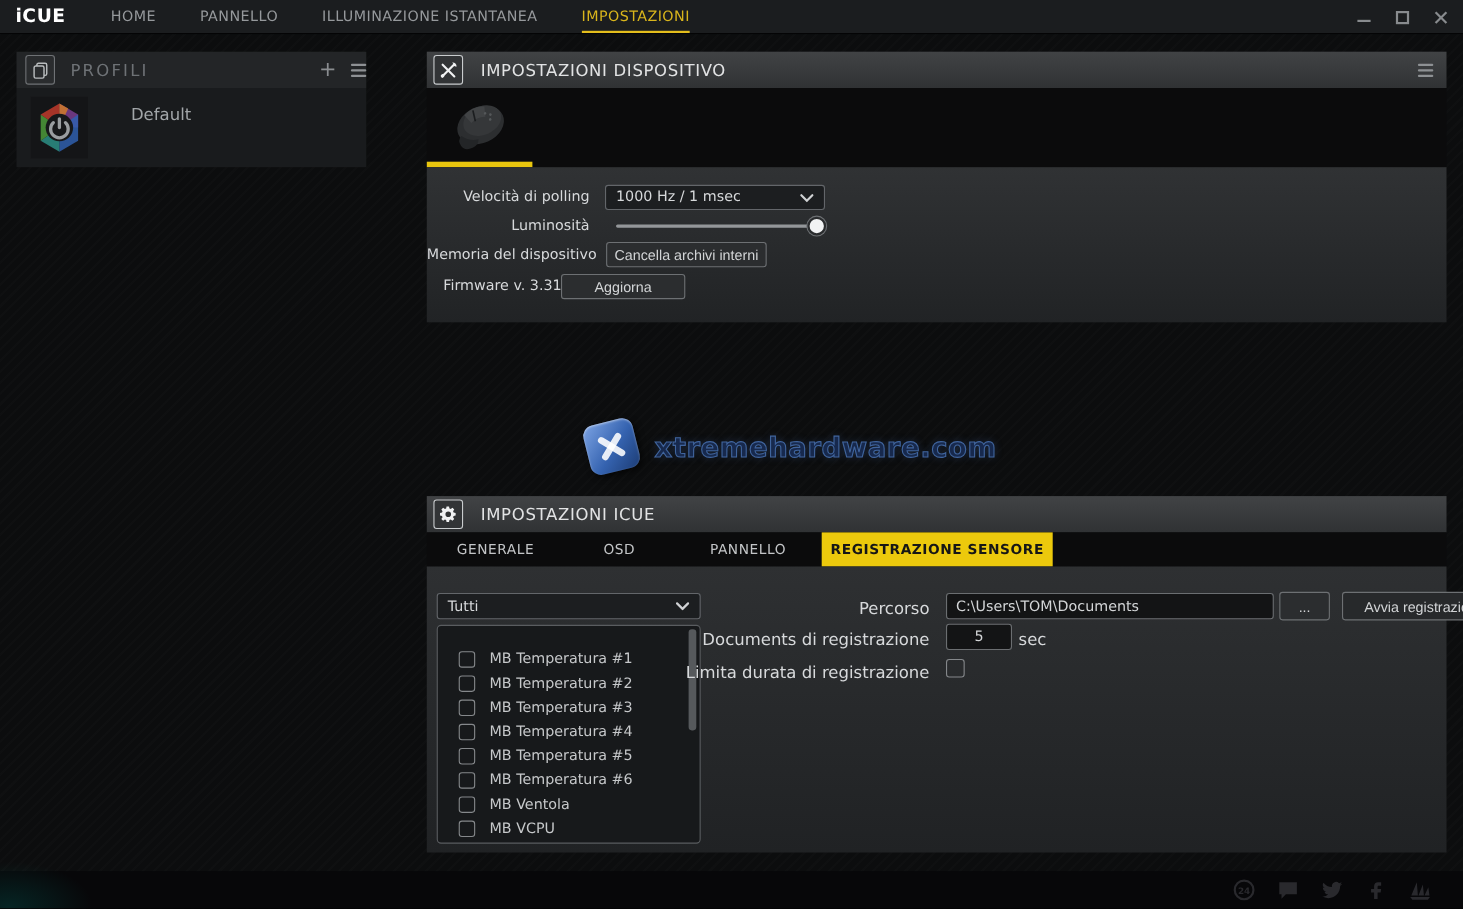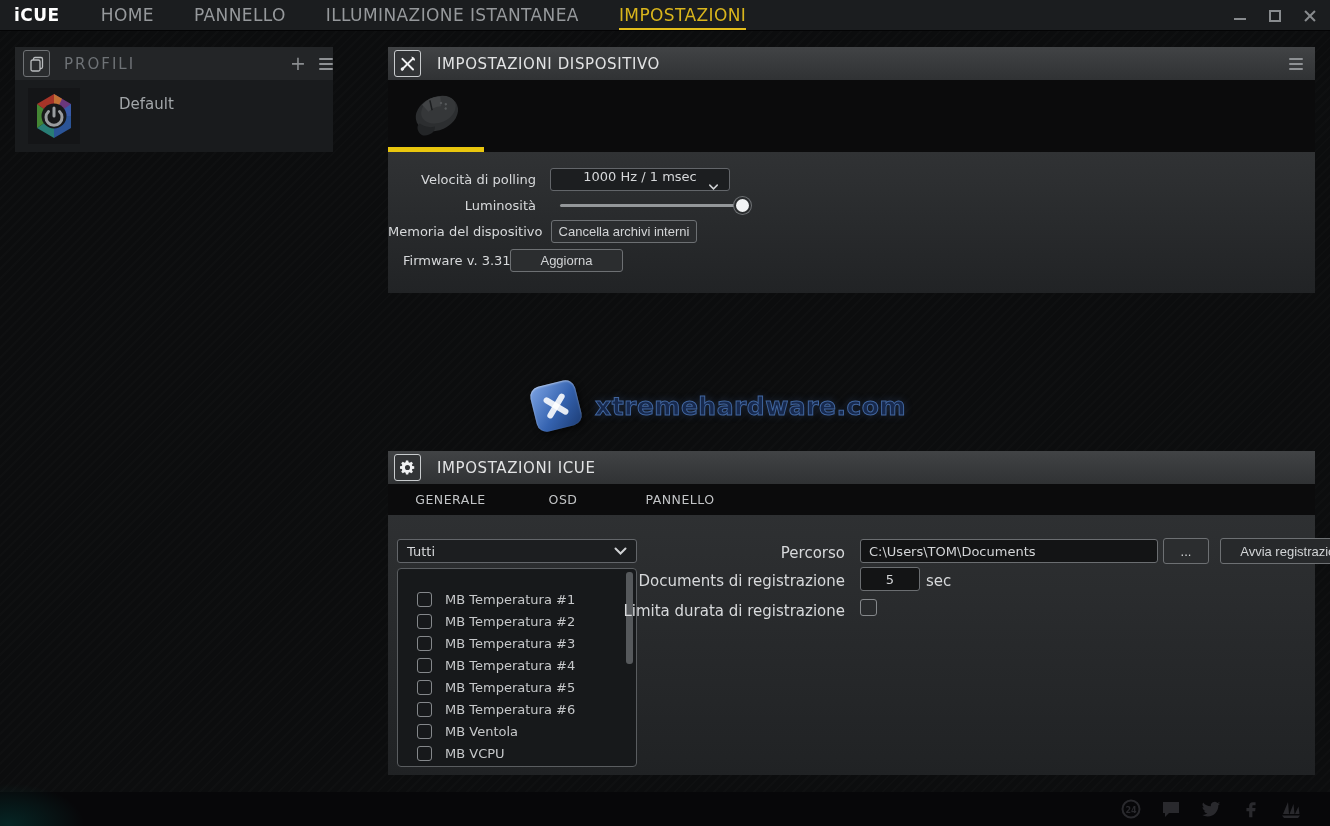--- a/index.html
+++ b/index.html
@@ -13,21 +13,21 @@
   }
   
   .topnav{
     position:absolute; top:0; left:0; right:0; height:31px;
     background:#1b1d1f; border-bottom:1px solid #040405;
     display:flex; align-items:stretch; z-index:50;
   }
   .logo{ align-self:center; margin-left:14px; font-size:17px; font-weight:bold; color:#fff; letter-spacing:.5px;}
   .navitem{
     margin-left:40px; display:flex; align-items:center;
-    color:#96999c; font-size:17px; letter-spacing:.4px; cursor:default;
+    color:#96999c; font-size:13px; letter-spacing:.4px; cursor:default;
     border-bottom:2px solid transparent; padding-top:2px;
   }
   .navitem.first{ margin-left:41px; }
   .navitem.active{ color:#d9b51c; border-bottom-color:#e3bd1c; }
   .winctl{ position:absolute; right:14px; top:0; height:31px; display:flex; align-items:center; gap:23px; }
   .wbtn{ width:12px; height:12px; position:relative; display:inline-block; }
   .wbtn.min::after{ content:""; position:absolute; left:0; right:0; bottom:2px; height:2px; background:#888b8e;}
   .wbtn.max::after{ content:""; position:absolute; inset:0; border:2px solid #888b8e;}
   .wbtn.cls::before,.wbtn.cls::after{ content:""; position:absolute; left:-1px; top:5px; width:14px; height:2px; background:#888b8e;}
   .wbtn.cls::before{ transform:rotate(45deg);} .wbtn.cls::after{ transform:rotate(-45deg);}
@@ -203,21 +203,21 @@
             <line x1="33" y1="13" x2="31" y2="23" stroke="#1b1d1f" stroke-width="1.5"></line>
             <circle cx="42" cy="20" r="1.2" fill="#55585a"></circle>
             <circle cx="46" cy="23" r="1.2" fill="#55585a"></circle>
             <circle cx="44" cy="27" r="1.2" fill="#55585a"></circle>
           </g>
         </svg>
       </div>
     </div>
     <div class="device-body">
       <span class="dlabel" style="top:20px;">Velocità di polling</span>
-      <div class="dropdown" style="left:162px; top:16px; width:180px; height:23px;flex-direction:column;">
+      <div class="dropdown" style="left:162px; top:16px; width:200px; height:23px;">
         <span>1000 Hz / 1 msec</span>
         <svg class="chev" width="13" height="8" viewBox="0 0 13 8">
             <polyline points="1.5,1.5 6.5,6.5 11.5,1.5" fill="none" stroke="#d0d2d4" stroke-width="2" stroke-linecap="round"></polyline>
           </svg>
       </div>
       <span class="dlabel" style="top:46px;">Luminosità</span>
       <div class="slider-track"></div>
       <div class="slider-thumb"></div>
       <span class="dlabel" style="top:72px;">Memoria del dispositivo</span>
       <button class="btn" style="position:absolute; left:163px; top:68px; width:146px;">Cancella archivi interni</button>
@@ -237,20 +237,21 @@
         <svg width="17" height="17" viewBox="0 0 24 24">
           <path fill="#f0f1f2" fill-rule="evenodd" d="M21.5 13.6v-3.2l-2.7-.5a7 7 0 0 0-.66-1.6l1.56-2.3-2.26-2.26-2.3 1.56a7 7 0 0 0-1.6-.66L13 2h-3.2l-.5 2.64a7 7 0 0 0-1.6.66L5.4 3.74 3.14 6l1.56 2.3a7 7 0 0 0-.66 1.6l-2.64.5v3.2l2.64.5c.16.57.38 1.1.66 1.6L3.14 18l2.26 2.26 2.3-1.56c.5.28 1.03.5 1.6.66l.5 2.64h3.2l.5-2.64a7 7 0 0 0 1.6-.66l2.3 1.56L19.7 18l-1.56-2.3c.28-.5.5-1.03.66-1.6l2.7-.5zM12 15.6a3.6 3.6 0 1 1 0-7.2 3.6 3.6 0 0 1 0 7.2z"></path>
         </svg>
       </span>
       <span class="hdr-title">IMPOSTAZIONI ICUE</span>
     </div>
     <div class="icue-tabs">
       <div class="itab" style="left:0; width:125px;">GENERALE</div>
       <div class="itab" style="left:125px; width:100px;">OSD</div>
       <div class="itab" style="left:225px; width:134px;">PANNELLO</div>
+      <div class="itab active" style="left:359px; width:210px;">REGISTRAZIONE SENSORE</div>
     </div>
     <div class="icue-body">
 
       <div class="dropdown" style="left:9px; top:24px; width:240px; height:24px;">
         <span>Tutti</span>
         <svg class="chev" width="13" height="8" viewBox="0 0 13 8">
             <polyline points="1.5,1.5 6.5,6.5 11.5,1.5" fill="none" stroke="#d0d2d4" stroke-width="2" stroke-linecap="round"></polyline>
           </svg>
       </div>
 

